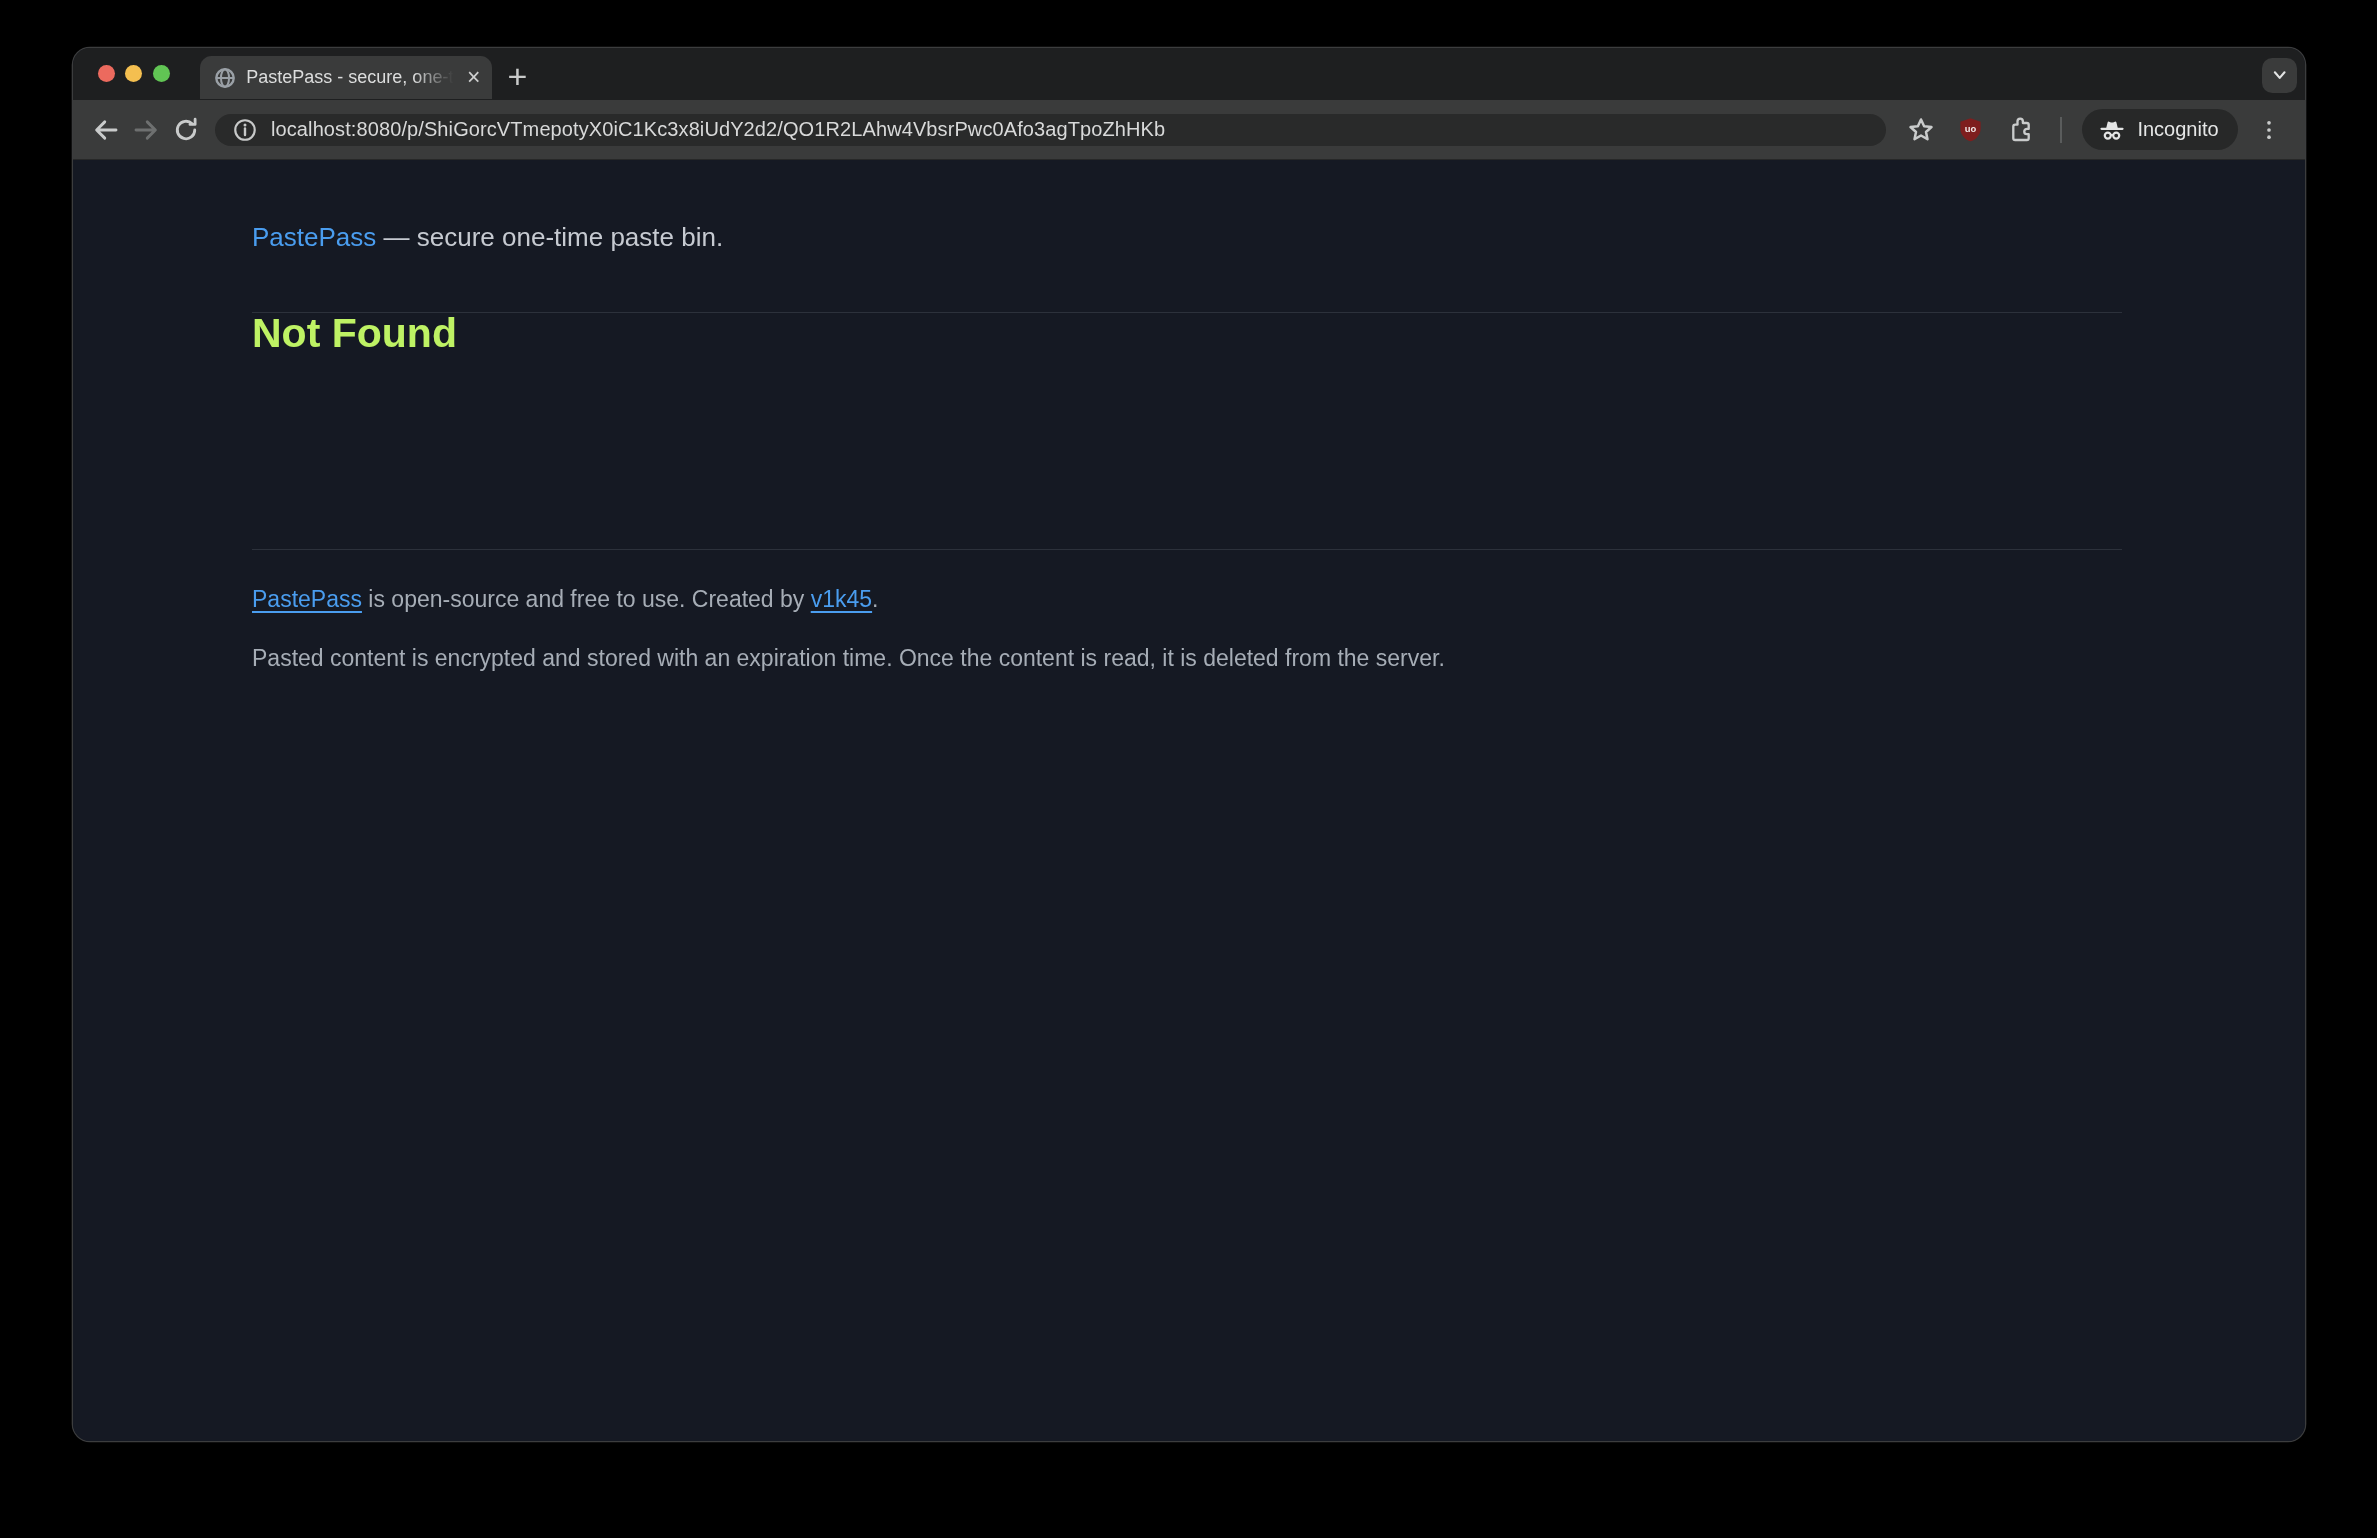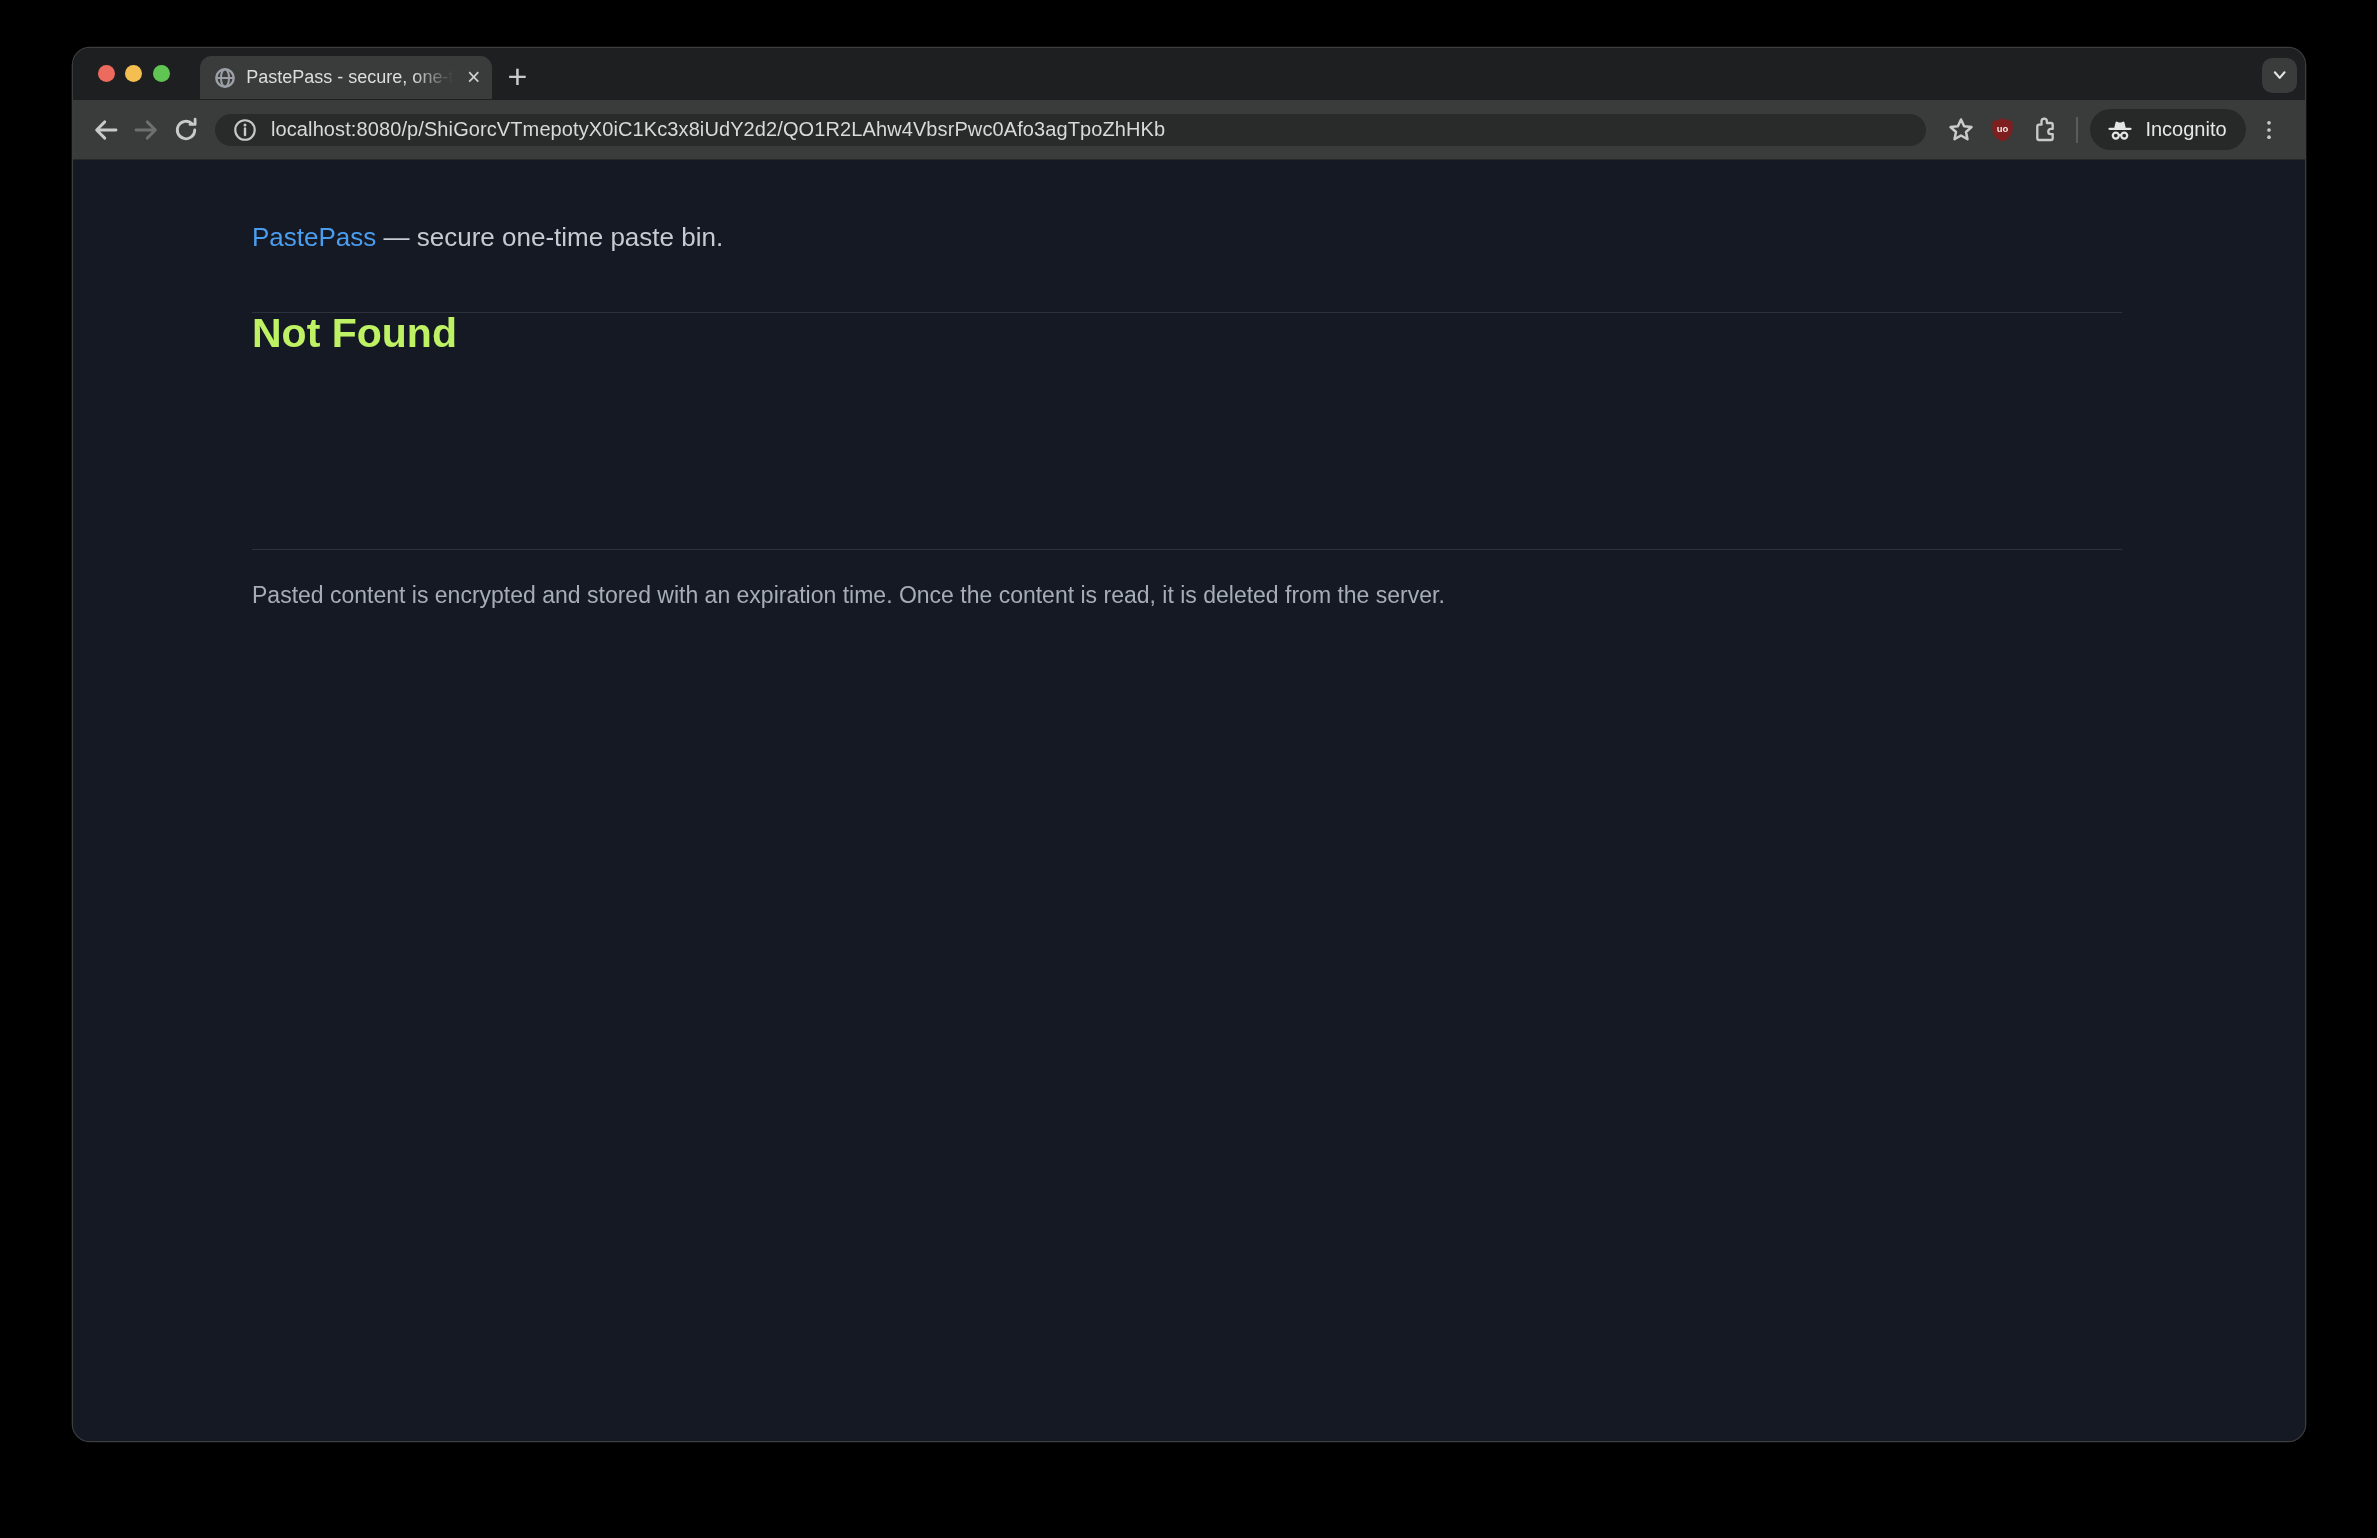--- a/index.html
+++ b/index.html
@@ -31,21 +31,21 @@
                 background:#3a3b3b; border-radius:10.3px; display:flex; align-items:center; justify-content:center; }
 
   
   .toolbar { position:relative; height:60px; background:#3a3b3b; border-bottom:1.3px solid #272828;
              display:flex; align-items:center; padding:0 17px 0 13px; }
   .navbtn { width:40px; height:40px; display:flex; align-items:center; justify-content:center; flex:0 0 auto; }
   .urlbar { flex:1 1 auto; height:24px; margin:0 9px 0 9px; max-width:1711px;
             background:#292a2a; border-radius:20.7px; display:flex; align-items:center; padding:16px 17px; }
   .urlbar .urltext { font-size:20px; color:#d8d9d9; letter-spacing:0.1px; margin-left:13px;
                      white-space:nowrap; overflow:hidden; }
-  .rightcluster { display:flex; align-items:center; flex:0 0 auto; gap:3px; margin-left:6.5px; }
+  .rightcluster { display:flex; align-items:center; flex:0 0 auto; gap:11px; margin-left:6.5px; }
   .iconbtn { width:39px; height:39px; display:flex; align-items:center; justify-content:center; flex:0 0 auto; }
   .vsep { width:1.9px; height:26px; background:#5a5c5c; margin:0 9px; flex:0 0 auto; }
   .incog { height:41px; background:#272828; border-radius:20.7px; display:flex; align-items:center;
            gap:11.6px; padding:0 19.4px 0 15.5px; flex:0 0 auto; }
   .incog .lbl { font-size:20px; color:#e6e7e7; }
 
   
   .content { position:absolute; top:113px; bottom:0; left:0; right:0; background:#151923; }
   .inner { margin-left:179px; width:1870px; }
   .brandline { padding-top:61px; font-size:26px; line-height:31px; color:#c6cad1; }
@@ -163,20 +163,23 @@
       <div class="brandline">
         <a class="link">PastePass</a><span> — secure one-time paste bin.</span>
       </div>
 
       <hr class="rule rule1">
 
       <div class="h1">Not Found</div>
 
       <hr class="rule rule2">
 
+      <div class="f1">
+        <a class="link u">PastePass</a><span> is open-source and free to use. Created by </span><a class="link u">v1k45</a><span>.</span>
+      </div>
 
       <div class="f2">Pasted content is encrypted and stored with an expiration time. Once the content is read, it is deleted from the server.</div>
 
     </div>
   </div>
 
 </div>
 
 
 </body></html>

